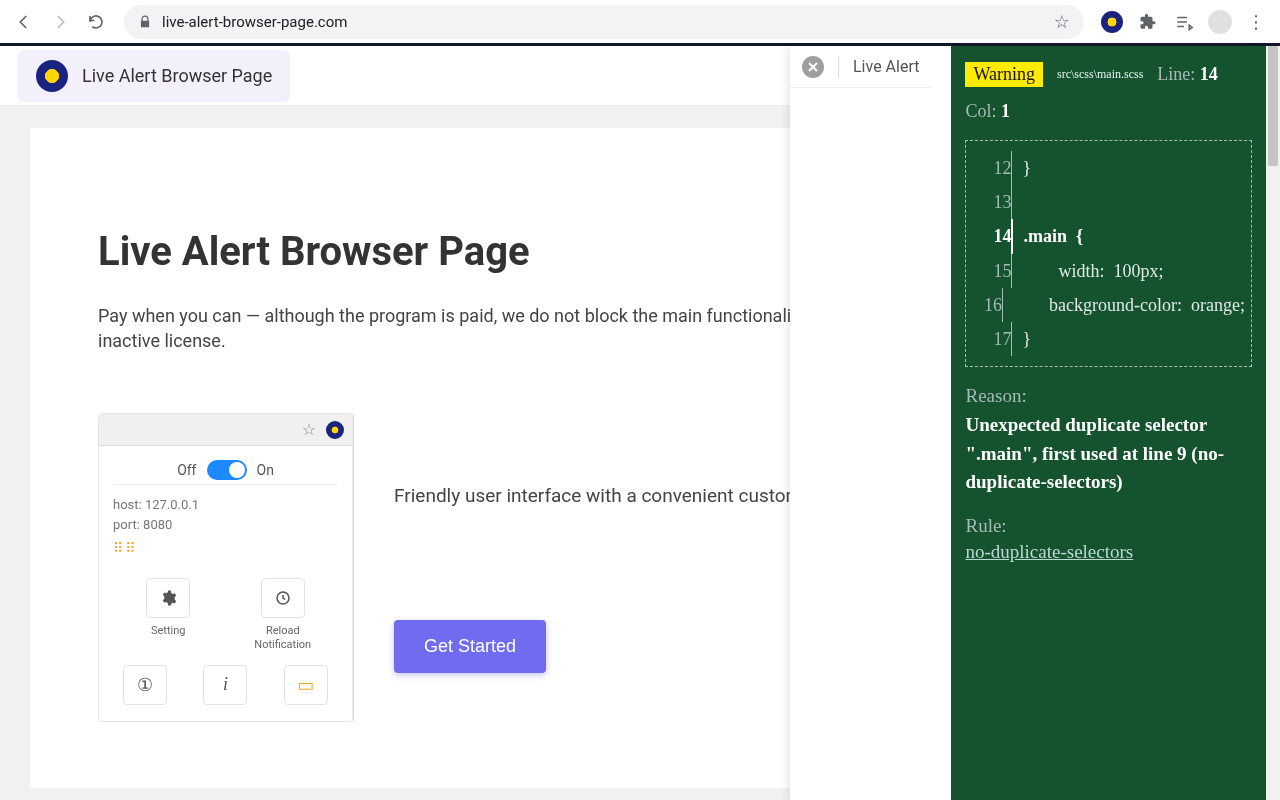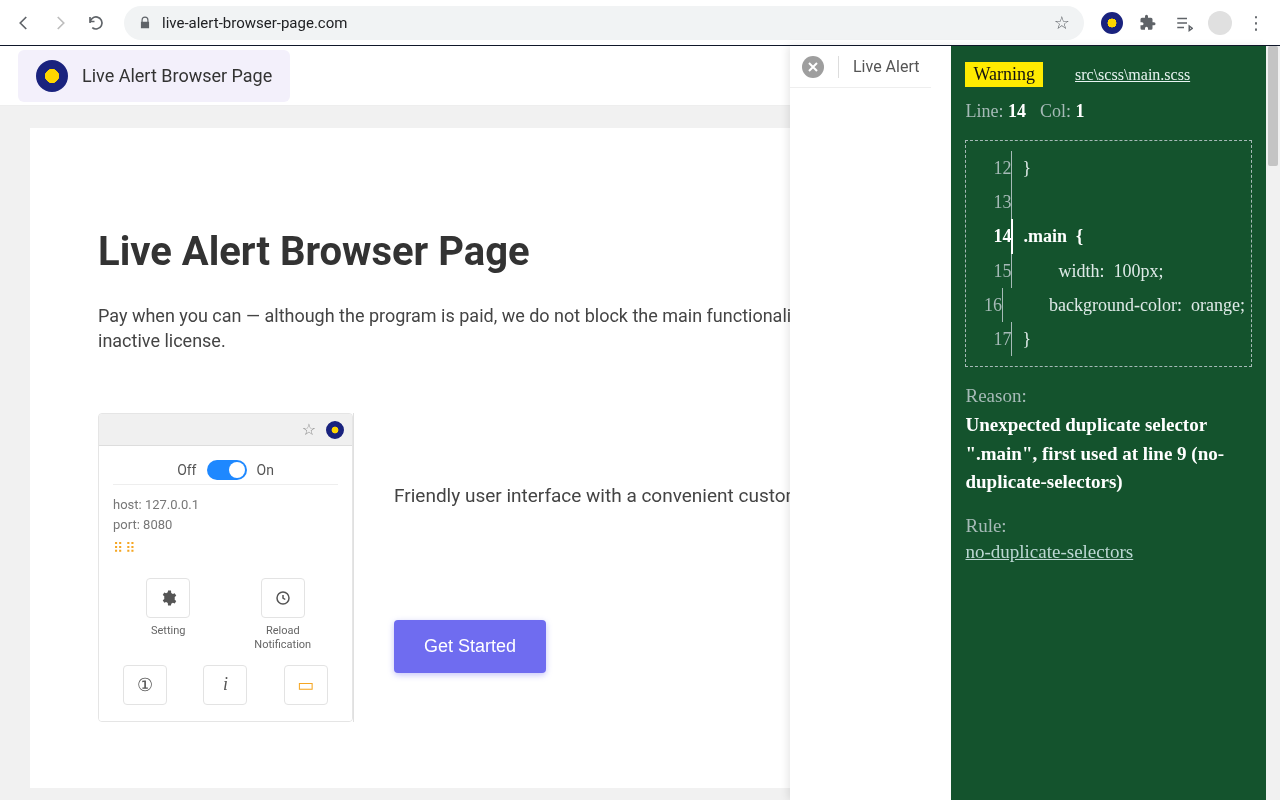--- a/index.html
+++ b/index.html
@@ -1,19 +1,19 @@
 <!DOCTYPE html>
 <html><head>
 <meta charset="utf-8">
 <style>
   * { box-sizing: border-box; margin: 0; padding: 0; }
   body { font-family: -apple-system, BlinkMacSystemFont, "Segoe UI", Roboto, Arial, sans-serif; background: #f1f1f1; width: 1280px; height: 800px; overflow: hidden; position: relative; }
 
   
-  .chrome-bar { height: 46px; background: #fff; display: flex; align-items: center; padding: 0 10px; gap: 8px; border-bottom: 1px solid #0f172a; }
+  .chrome-bar { height: 46px; background: #fff; display: flex; align-items: center; padding: 0 10px; gap: 8px; border-bottom: 3px solid #0f172a; }
   .nav-arrow { width: 28px; height: 28px; display:flex; align-items:center; justify-content:center; color:#5f6368; font-size: 20px; border-radius: 50%; }
   .nav-arrow.disabled { color:#bdbdbd; }
   .omnibox { flex:1; height: 34px; background: #f1f3f4; border-radius: 17px; display:flex; align-items:center; padding: 0 14px; gap:10px; color:#202124; font-size:15px; margin: 0 6px; }
   .lock { font-size:13px; color:#5f6368; }
   .url-text { color:#202124; }
   .spacer { flex:1; }
   .toolbar-icon { width:28px; height:28px; display:flex; align-items:center; justify-content:center; color:#5f6368; border-radius:50%; }
   .ext-icon { width:22px; height:22px; border-radius:50%; background: radial-gradient(circle at 50% 50%, #ffd600 35%, #1a237e 36%); border:2px solid #1a237e; }
   .avatar-circle { width:24px; height:24px; border-radius:50%; background:#e0e0e0; }
 
@@ -55,21 +55,21 @@
 
   
   .live-panel { position:absolute; top:0; right:14px; width:476px; height:754px; background:#fff; box-shadow: -2px 0 8px rgba(0,0,0,.1); display:flex; flex-direction:row;gap:20px; }
   .live-head { height:42px; display:flex; align-items:center; gap:14px; padding:0 12px; border-bottom:1px solid #eee; }
   .close-circle { width:22px; height:22px; border-radius:50%; background:#9e9e9e; color:#fff; display:flex; align-items:center; justify-content:center; font-size:14px; }
   .head-divider { width:1px; height:22px; background:#ddd; }
   .head-title { font-size:16px; color:#555; }
   .live-body { flex:1; background:#14532d; font-family: Georgia, "Times New Roman", serif; color:#dfeae8; padding: 16px 14px; overflow:auto; font-size:17px; }
   .warn-row { display:flex; align-items:center; gap:14px; flex-wrap:wrap; margin-bottom:18px; }
   .badge-warn { background:#ffeb00; color:#111; padding:2px 8px; font-weight:500; font-size:18px; }
-  .file-link { color:#e8f3f1; text-decoration: underline; font-size:16px;margin-left:18px; }
+  .file-link { color:#e8f3f1; font-size:12px; }
   .line-col { color:#a6bab7; font-size:18px; }
   .line-col b { color:#fff; font-weight:700; }
   .code-box { border:1px dashed #a6bab7; padding:10px 6px; margin-bottom:18px; }
   .code-row { display:flex; align-items:center; gap:0; line-height:1.9; font-size:18px; }
   .gut { width:40px; text-align:right; color:#a6bab7; border-right:1px solid #a6bab7; }
   .code { padding-left:10px; white-space:pre; color:#dfeae8; }
   .code-row.hl .gut { color:#fff; font-weight:700; }
   .code-row.hl .code { color:#fff; font-weight:700; border-left:2px solid #fff; margin-left:-1px; }
   .reason-lbl { color:#a6bab7; font-size:19px; margin-bottom:4px; }
   .reason-text { color:#fff; font-weight:700; font-size:19px; line-height:1.5; margin-bottom:18px; }

